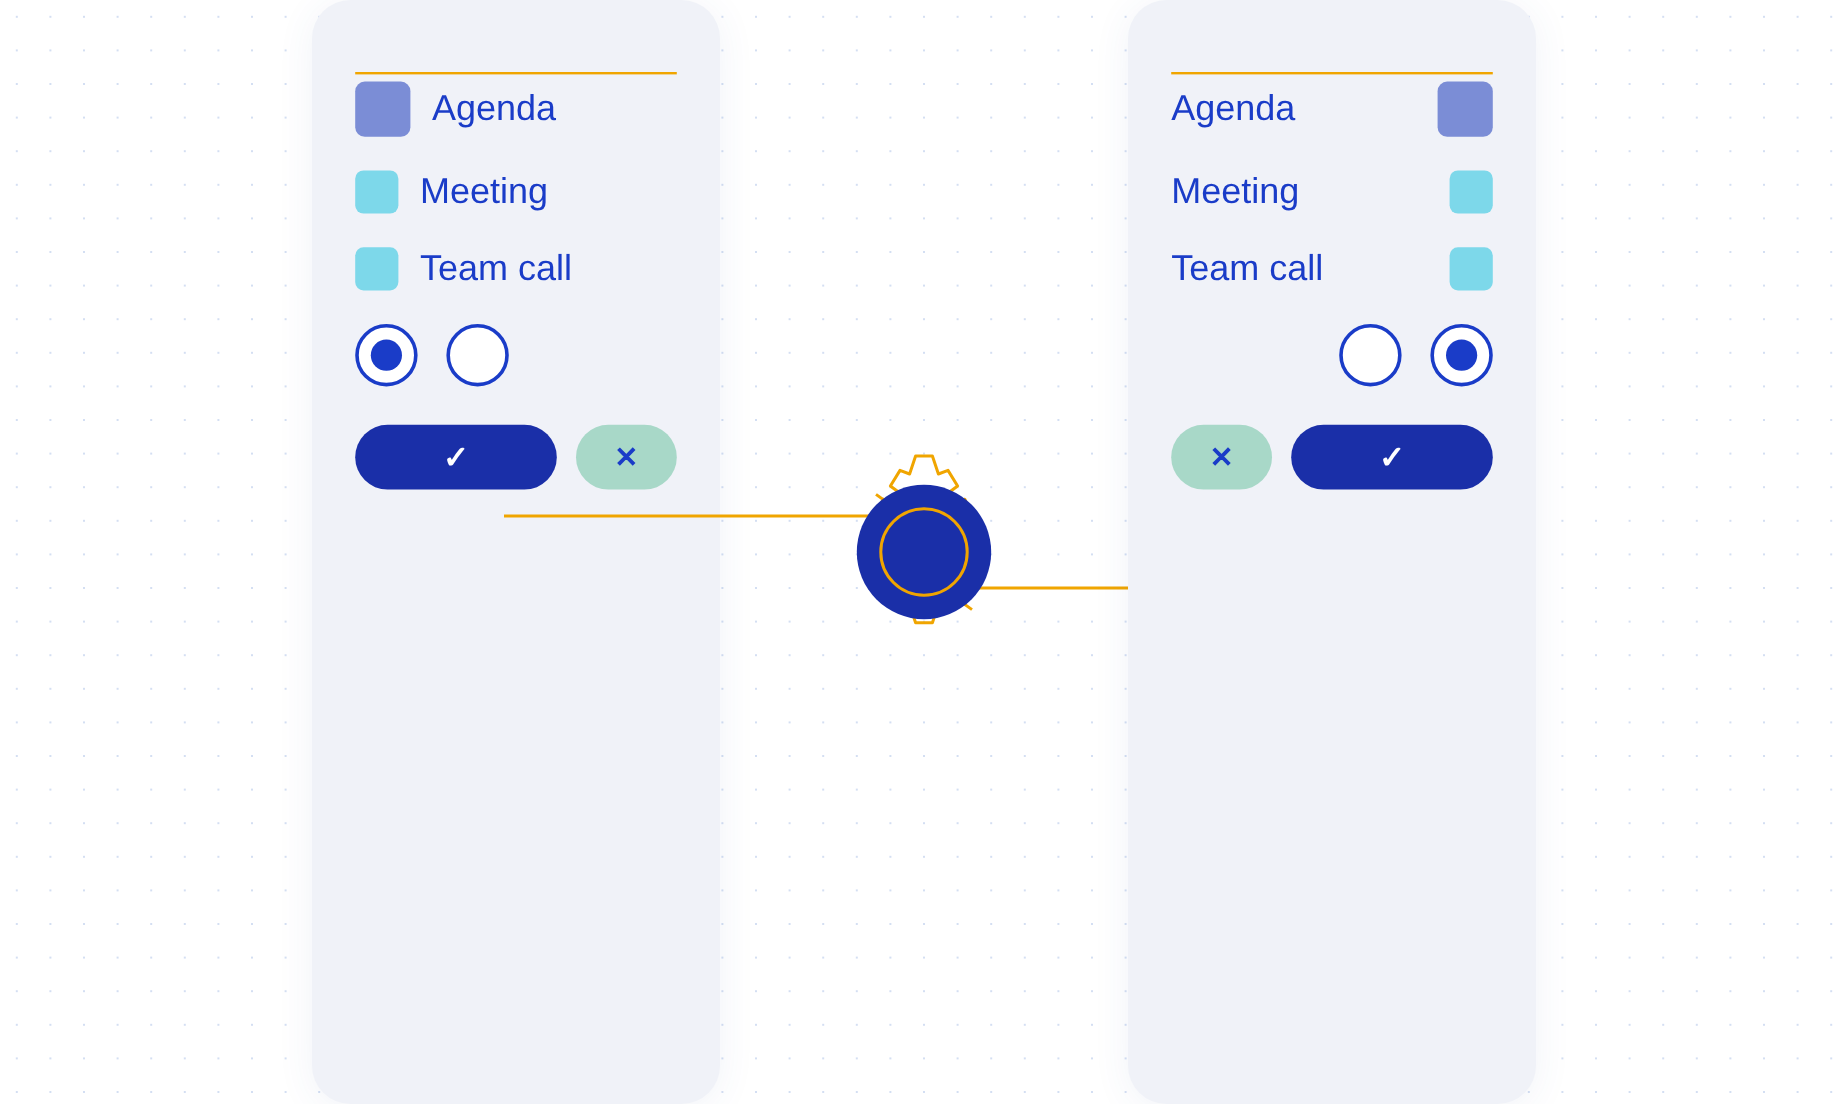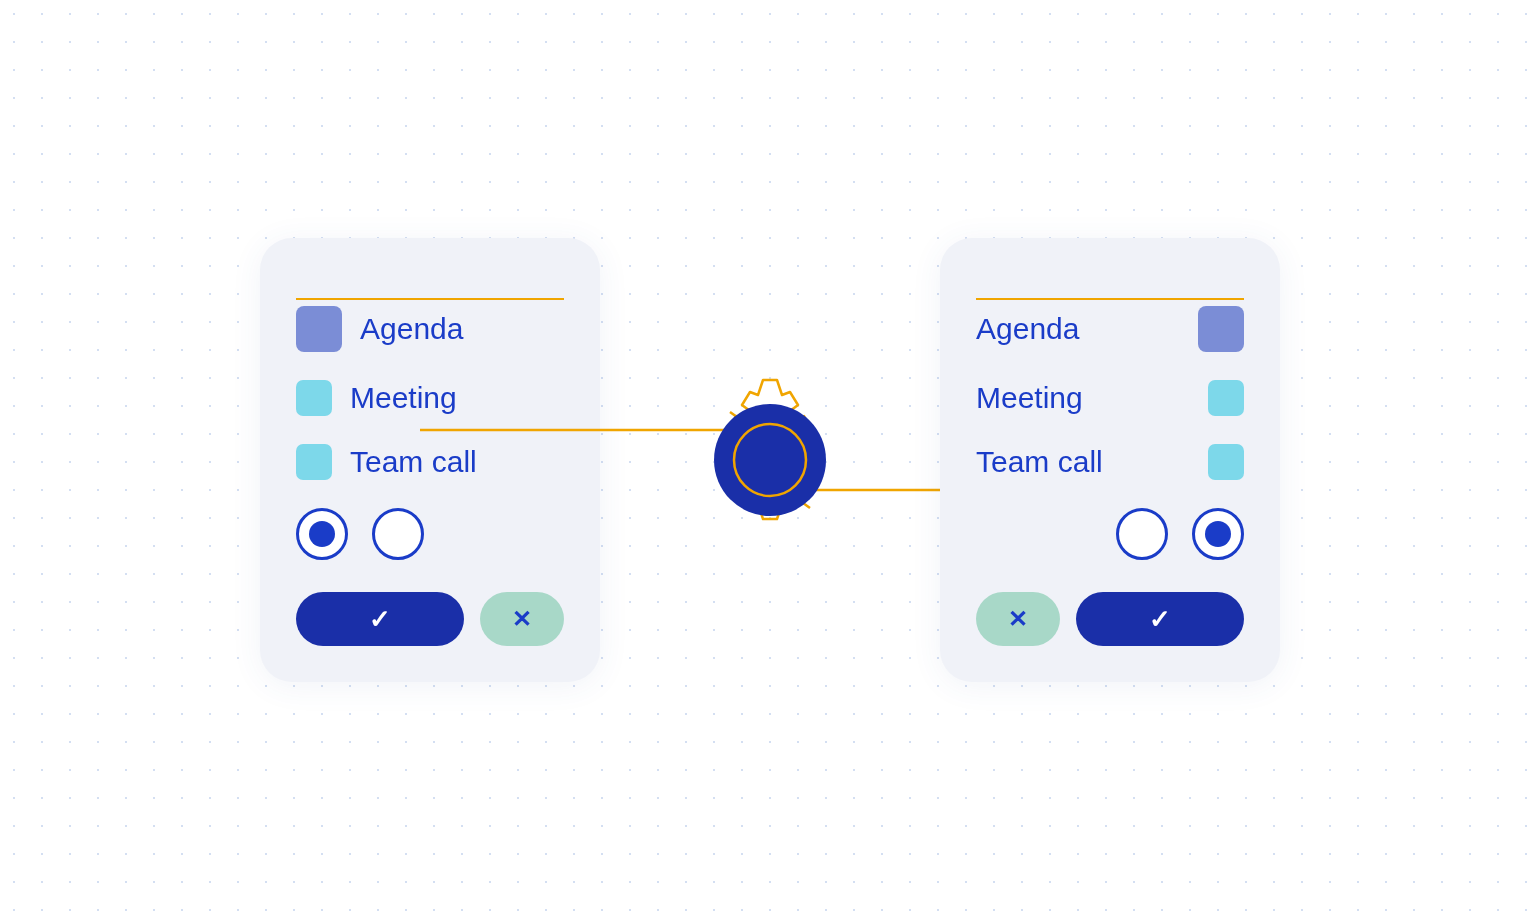--- a/index.html
+++ b/index.html
@@ -23,21 +23,20 @@
       background-image: radial-gradient(circle, #b0c4e8 1px, transparent 1px);
       background-size: 28px 28px;
       opacity: 0.55;
       z-index: 0;
     }
 
     .scene {
       position: relative;
       z-index: 1;
       display: flex;
-      align-items: center;
       justify-content: center;
       gap: 0;
       width: 100%;
       height: 100%;
     }
 
     
     .card {
       background: #f0f2f8;
       border-radius: 32px;

